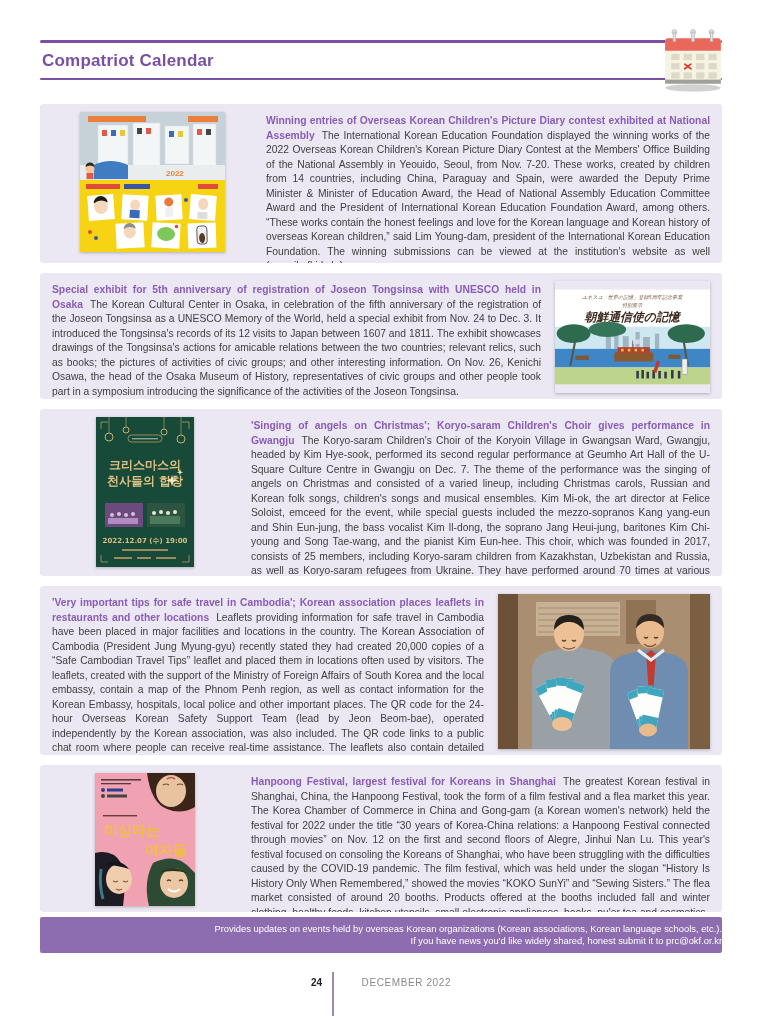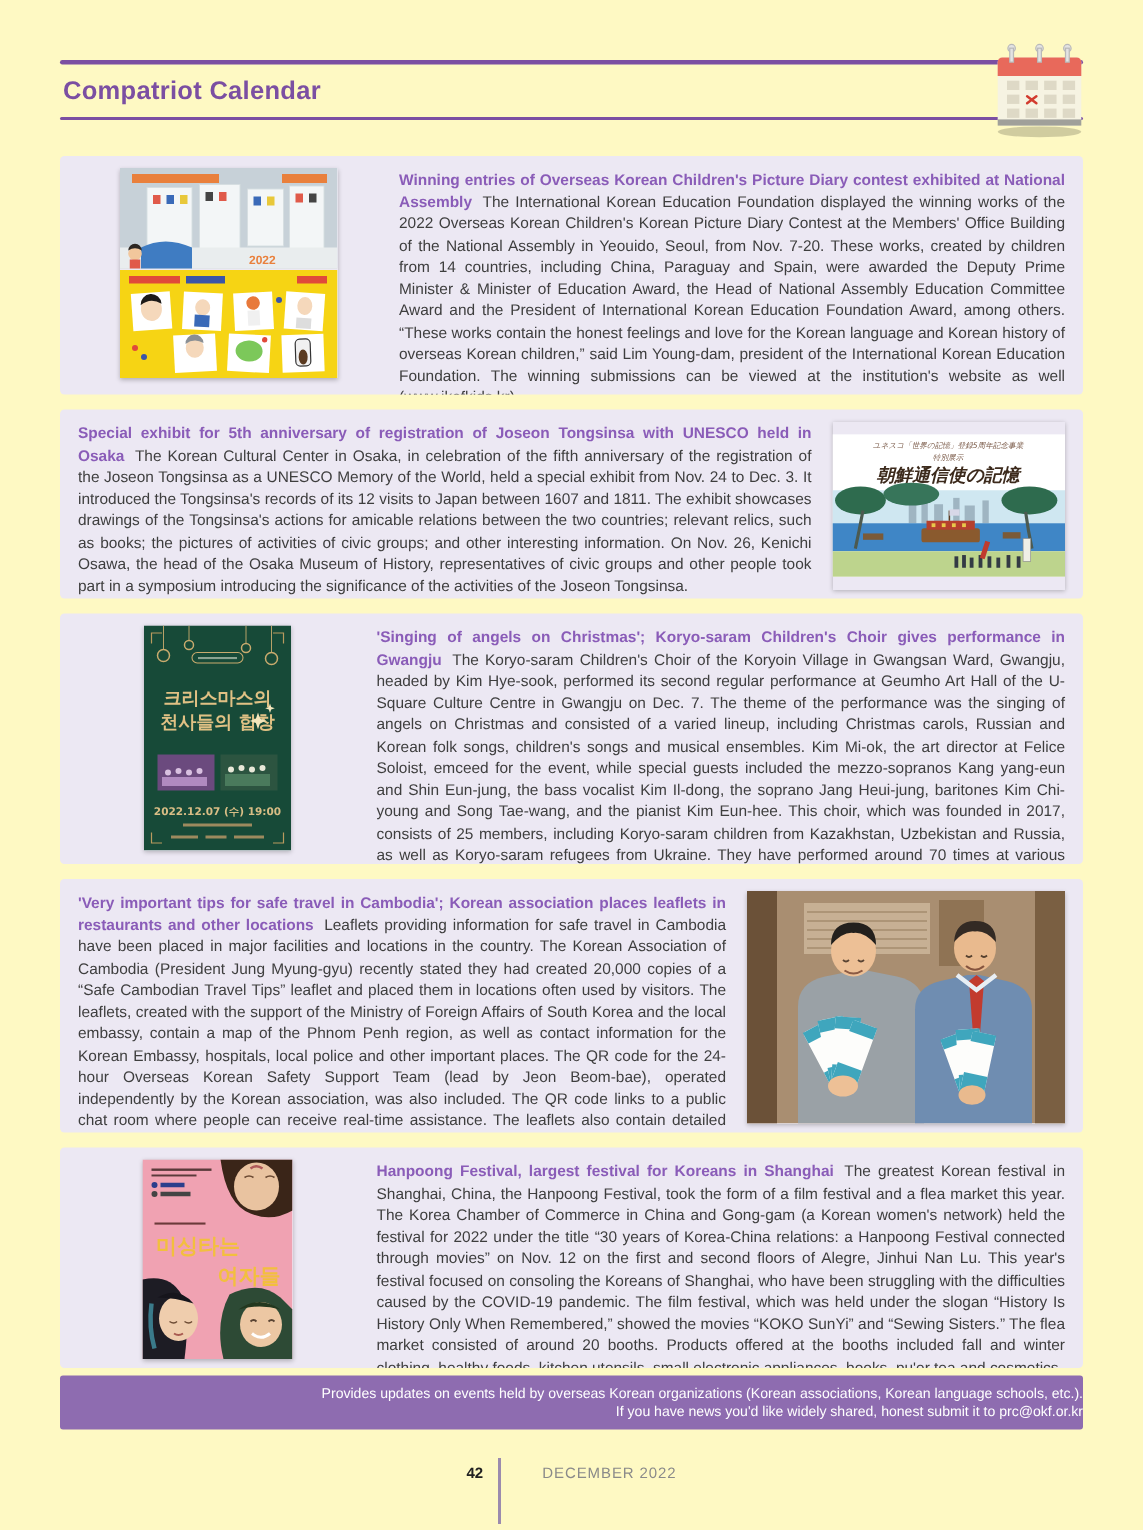--- a/index.html
+++ b/index.html
@@ -1,19 +1,19 @@
 <!DOCTYPE html>
 <html><head>
 <meta charset="utf-8">
 <style>
   * { margin:0; padding:0; box-sizing:border-box; }
   html,body { background:#e9e9e9; }
   .page {
     position:relative; width:762px; height:1020px; margin:0 auto;
-    background:#fef9c3; overflow:hidden;
+    background:#ffffff; overflow:hidden;
     font-family:"Liberation Sans", sans-serif;
     padding:0 40px;
   }
   
   .hdr { position:relative; padding-top:40px; }
   .hdr .rule { height:2.5px; background:#7b4fa2; border-radius:2px; }
   .hdr h1 { font-size:17px; font-weight:bold; color:#7b4fa2; padding:8px 2px 7px; letter-spacing:.2px; }
   .cal-icon { position:absolute; right:-6px; top:28px; width:70px; height:64px; }
   
   .articles { display:flex; flex-direction:column; gap:10px; margin-top:24px; }
@@ -412,18 +412,18 @@
       </p>
     </div>
   </div>
 
   <div class="banner">
     <div>Provides updates on events held by overseas Korean organizations (Korean associations, Korean language schools, etc.).</div>
     <div>If you have news you'd like widely shared, honest submit it to prc@okf.or.kr</div>
   </div>
 
   <div class="page-footer">
-    <span class="num">42</span>
+    <span class="num">24</span>
     <span class="vline"></span>
     <span class="issue">DECEMBER 2022</span>
   </div>
 
 </div>
 
 </body></html>

